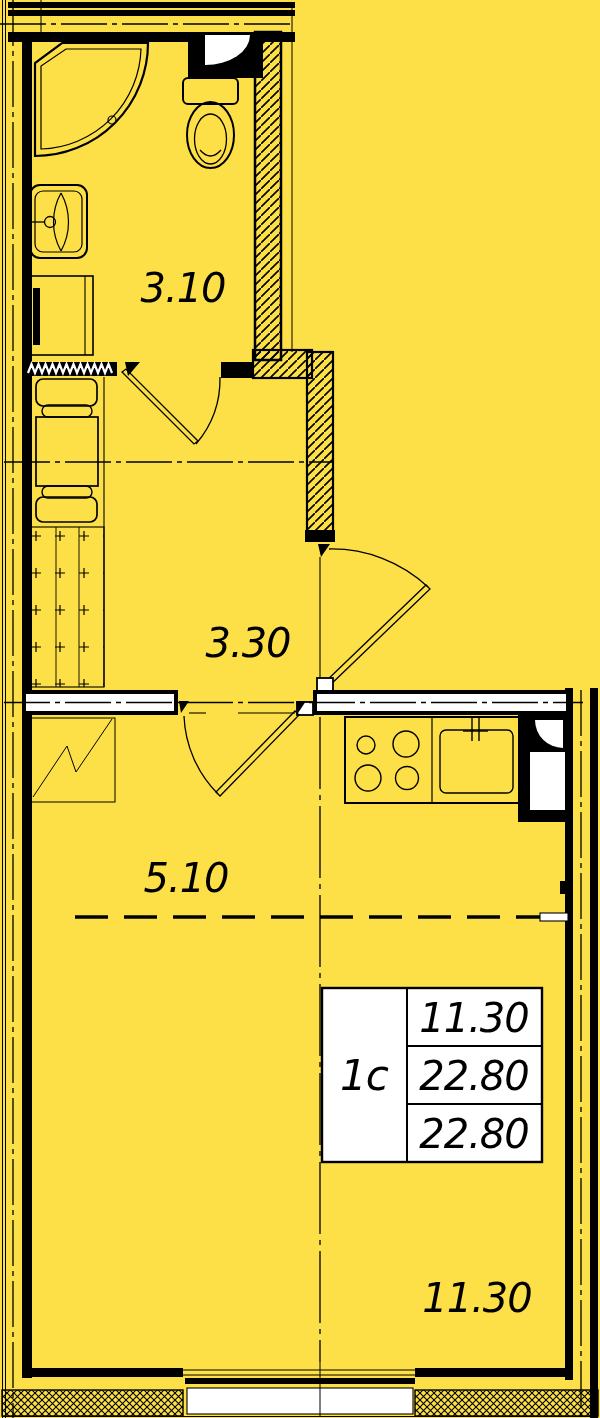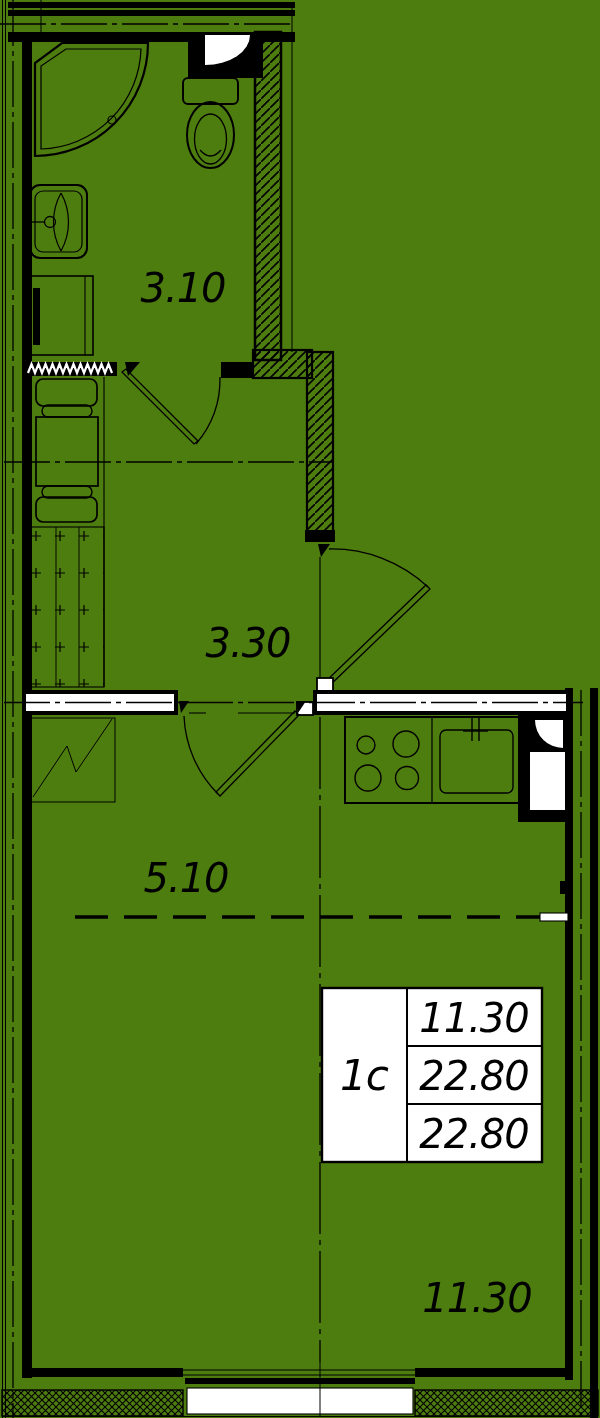--- a/index.html
+++ b/index.html
@@ -1,16 +1,16 @@
 <!DOCTYPE html>
 <html><head>
 <meta charset="utf-8">
 <style>
   html,body{margin:0;padding:0;background:#ffffff;}
-  .plan-wrap{position:relative;width:600px;height:1418px;background:#4d7c0f;overflow:hidden;}
+  .plan-wrap{position:relative;width:600px;height:1418px;background:#fde047;overflow:hidden;}
   svg{display:block;}
   .ln{stroke:#000;fill:none;}
   .chain{stroke:#000;stroke-width:1.3;fill:none;stroke-dasharray:46 5 5 5;}
   .chain2{stroke:#000;stroke-width:1.3;fill:none;stroke-dasharray:72 6 5 6;}
   .lbl{font-family:"DejaVu Sans",sans-serif;font-style:italic;font-size:40px;
        fill:#000;text-anchor:middle;letter-spacing:-1px;}
   .lbl-big{font-size:42px;}
 </style>
 </head>
 <body>

